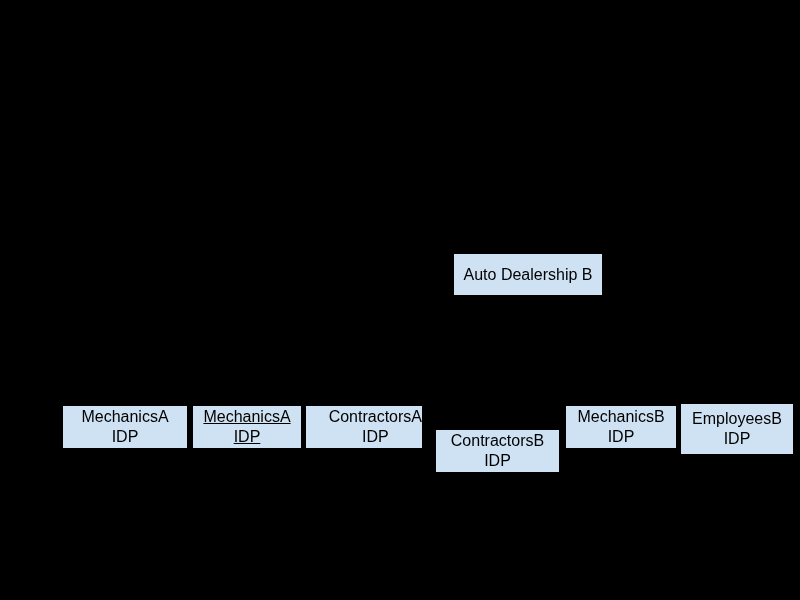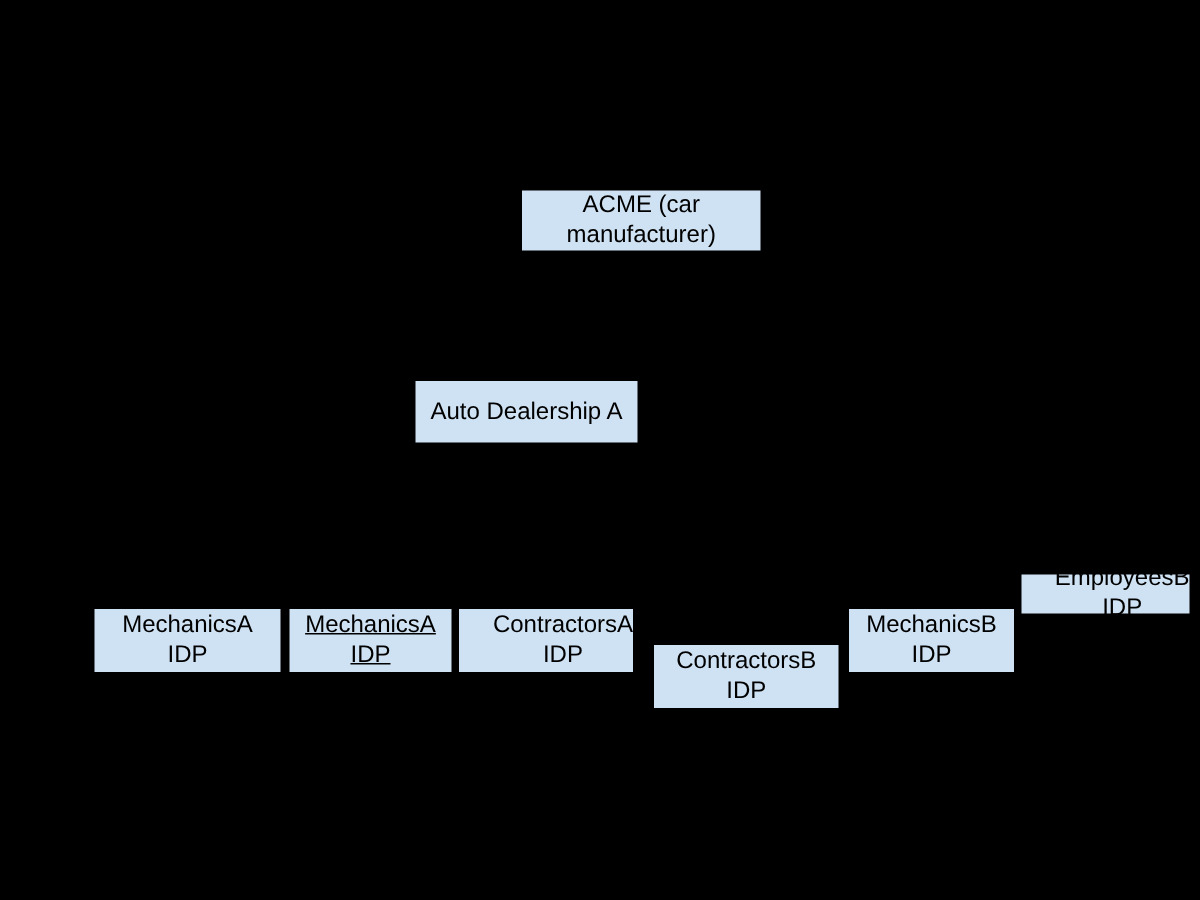--- a/index.html
+++ b/index.html
@@ -30,29 +30,25 @@
     line-height: 20px;
     white-space: pre-line;
     color: #000000;
   }
 </style>
 </head>
 <body>
 
 <div class="canvas">
 
-  <div class="node" style="left:348px; top:127px; width:159px; height:40px;">
-    <span class="node-label">ACME (car
-manufacturer)</span>
+
+
+  <div class="node" style="left:454px; top:254px; width:148px; height:41px;">
+    <span class="node-label">Auto Dealership B</span>
   </div>
-
-  <div class="node" style="left:277px; top:254px; width:148px; height:41px;">
-    <span class="node-label">Auto Dealership A</span>
-  </div>
-
 
   <div class="node" style="left:63px; top:406px; width:124px; height:42px;">
     <span class="node-label">MechanicsA
 IDP</span>
   </div>
 
   <div class="node" style="left:193px; top:406px; width:108px; height:42px;text-decoration:underline;">
     <span class="node-label">MechanicsA
 IDP</span>
   </div>
@@ -65,18 +61,18 @@
   <div class="node" style="left:436px; top:406px; width:123px; height:42px;margin-top:24px;">
     <span class="node-label">ContractorsB
 IDP</span>
   </div>
 
   <div class="node" style="left:566px; top:406px; width:110px; height:42px;text-align:center;">
     <span class="node-label">MechanicsB
 IDP</span>
   </div>
 
-  <div class="node" style="left:681px; top:383px; width:112px; height:26px;justify-content:flex-end;">
+  <div class="node" style="left:681px; top:404px; width:112px; height:50px;">
     <span class="node-label">EmployeesB
 IDP</span>
   </div>
 
 </div>
 
 </body></html>

